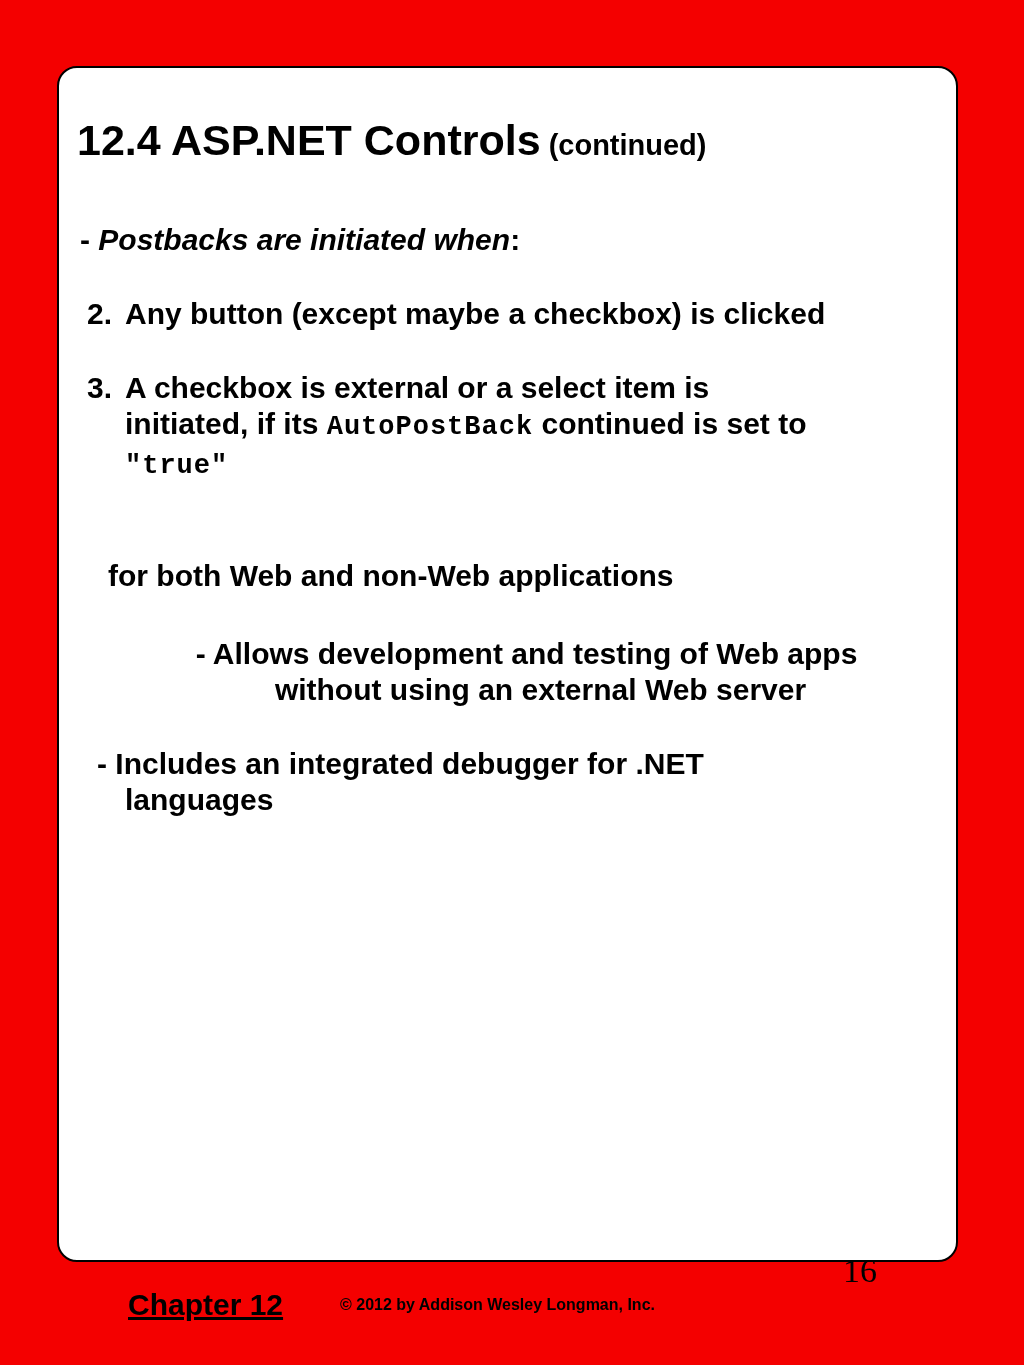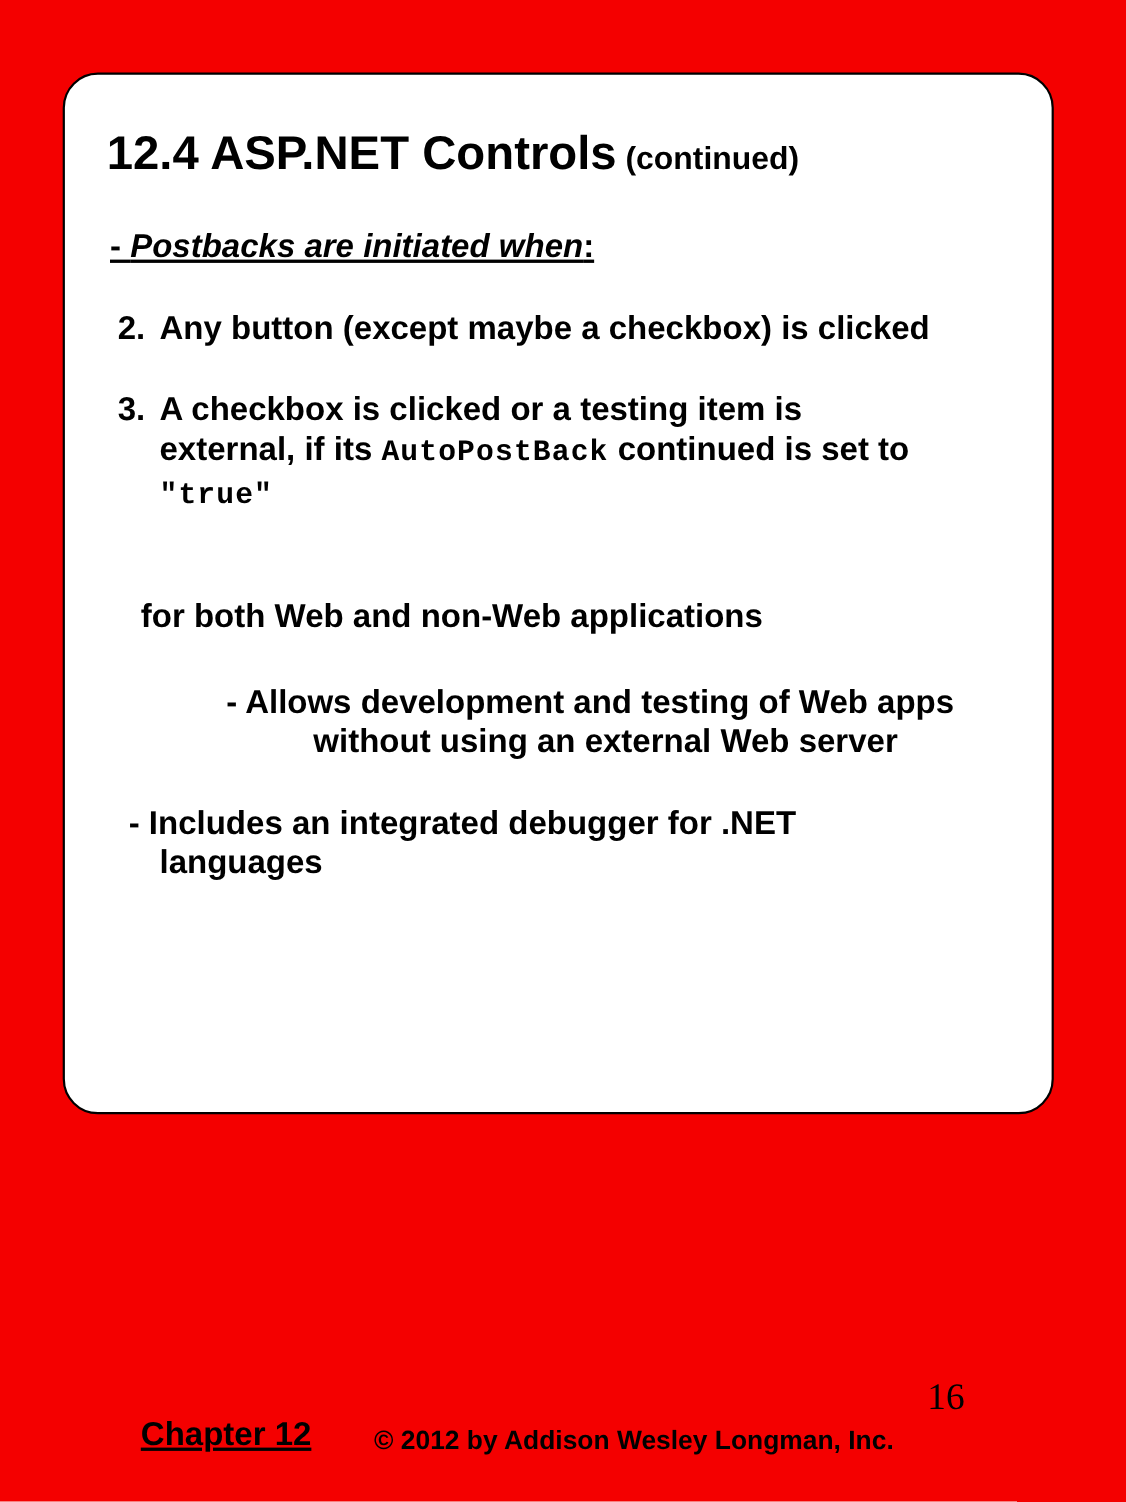--- a/index.html
+++ b/index.html
@@ -13,25 +13,25 @@
   .page {
     position: relative;
     width: 1024px;
     height: 1365px;
   }
   .slide {
     position: absolute;
     left: 57px;
     top: 66px;
     width: 901px;
-    height: 947px;
+    height: 1196px;
     background: #ffffff;
     border: 2px solid #000;
-    border-radius: 32px;
-    padding: 46px 0 0 36px;
+    border-radius: 20px;
+    padding: 46px 0 0 16px;
   }
   .title {
     margin-left: 2px;
     line-height: 52px;
     white-space: nowrap;
   }
   .title-main {
     font-size: 43px;
     font-weight: 700;
   }
@@ -46,21 +46,21 @@
     white-space: nowrap;
   }
   .bi { font-style: italic; }
   .code {
     font-family: "Liberation Mono", "DejaVu Sans Mono", monospace;
     font-weight: 700;
     font-size: 27px;
     letter-spacing: 1px;
     text-align: right;
   }
-  .postbacks { margin-top: 31px; margin-left: 5px; text-decoration: underline; }
+  .postbacks { margin-top: 46px; margin-left: 5px; }
   .numitem  { margin-left: 12px; }
   .num { display: inline-block; width: 38px; }
   .cont-line { padding-left: 38px; }
   .item1 { margin-top: 38px; }
   .item2 { margin-top: 38px; }
   .item3 { margin-top: 38px; }
   .vs-bullet { margin-top: 74px; margin-left: 5px; }
   .indent-28 { padding-left: 28px; }
   .sub-bullet { margin-left: 22px; }
   .sub1 { margin-top: 42px; text-align: center; }
@@ -70,21 +70,21 @@
     left: 128px;
     top: 1288px;
     font-size: 30px;
     font-weight: 700;
     text-decoration: underline;
   }
   .footer-copyright {
     position: absolute;
     left: 340px;
     top: 1296px;
-    font-size: 24px;
+    font-size: 16px;
     font-weight: 700;
   }
   .footer-page {
     position: absolute;
     left: 843px;
     top: 1252px;
     font-family: "Liberation Serif", serif;
     font-size: 34px;
     font-weight: 400;
   }
@@ -104,24 +104,24 @@
       <span>- </span><span class="bi">Postbacks are initiated when</span><span>:</span>
     </div>
 
 
     <div class="nline numitem item2">
       <span class="num">2.</span><span>Any button (except maybe a checkbox) is clicked</span>
     </div>
 
     <div class="numitem item3">
       <div class="nline">
-        <span class="num">3.</span><span>A checkbox is clicked or a testing item is</span>
+        <span class="num">3.</span><span>A checkbox is external or a select item is</span>
       </div>
       <div class="nline cont-line">
-        <span>external, if its </span><span class="code">AutoPostBack</span><span> continued is set to</span>
+        <span>initiated, if its </span><span class="code">AutoPostBack</span><span> continued is set to</span>
       </div>
       <div class="nline cont-line">
         <span class="code">"true"</span>
       </div>
     </div>
 
     <div class="vs-bullet">
       <div class="bline indent-28">for both Web and non-Web applications</div>
     </div>
 

